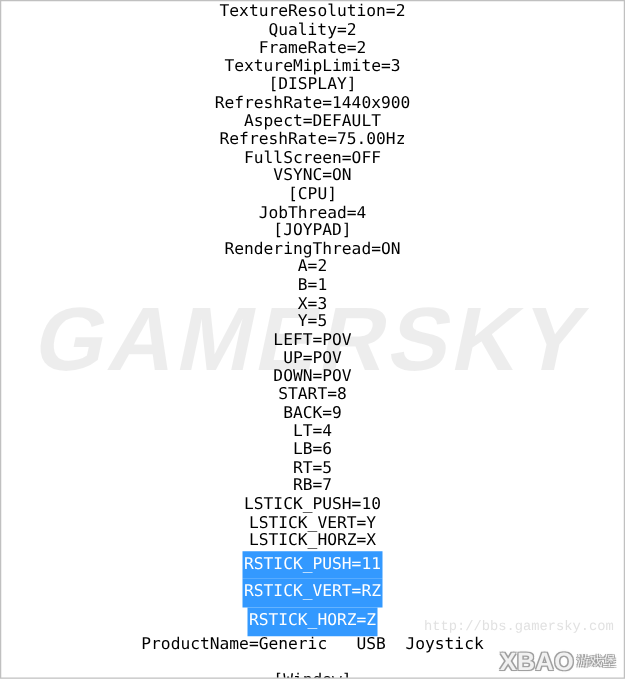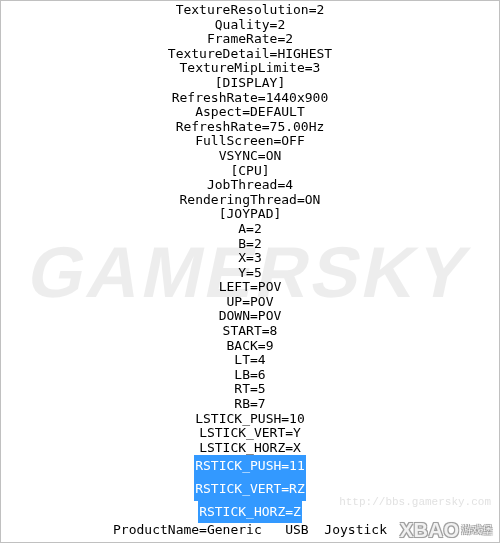--- a/index.html
+++ b/index.html
@@ -57,34 +57,33 @@
     pointer-events: none;
   }
 </style>
 </head>
 <body>
 
 <div id="text-content">
     <div class="line">TextureResolution=2</div>
     <div class="line">Quality=2</div>
     <div class="line">FrameRate=2</div>
-    <div class="line">TextureDetail=HIGHEST</div>
     <div class="line">TextureMipLimite=3</div>
     <div class="line">[DISPLAY]</div>
     <div class="line">RefreshRate=1440x900</div>
     <div class="line">Aspect=DEFAULT</div>
     <div class="line">RefreshRate=75.00Hz</div>
     <div class="line">FullScreen=OFF</div>
     <div class="line">VSYNC=ON</div>
     <div class="line">[CPU]</div>
     <div class="line">JobThread=4</div>
+    <div class="line">[JOYPAD]</div>
     <div class="line">RenderingThread=ON</div>
-    <div class="line">[JOYPAD]</div>
     <div class="line">A=2</div>
-    <div class="line">B=2</div>
+    <div class="line">B=1</div>
     <div class="line">X=3</div>
     <div class="line">Y=5</div>
     <div class="line">LEFT=POV</div>
     <div class="line">UP=POV</div>
     <div class="line">DOWN=POV</div>
     <div class="line">START=8</div>
     <div class="line">BACK=9</div>
     <div class="line">LT=4</div>
     <div class="line">LB=6</div>
     <div class="line">RT=5</div>

